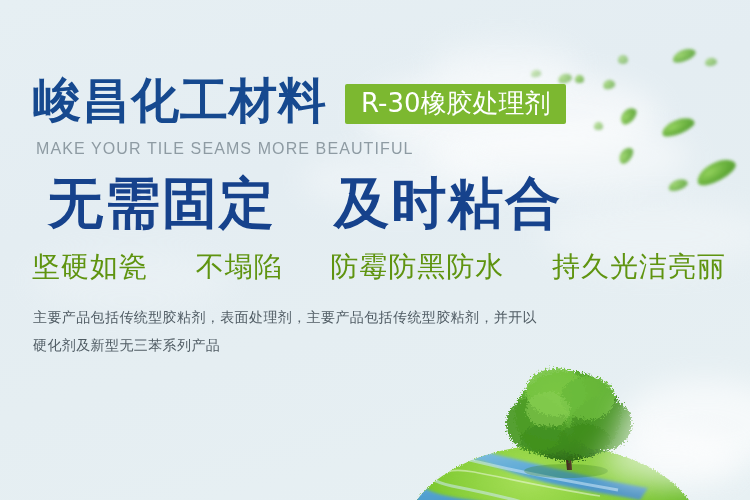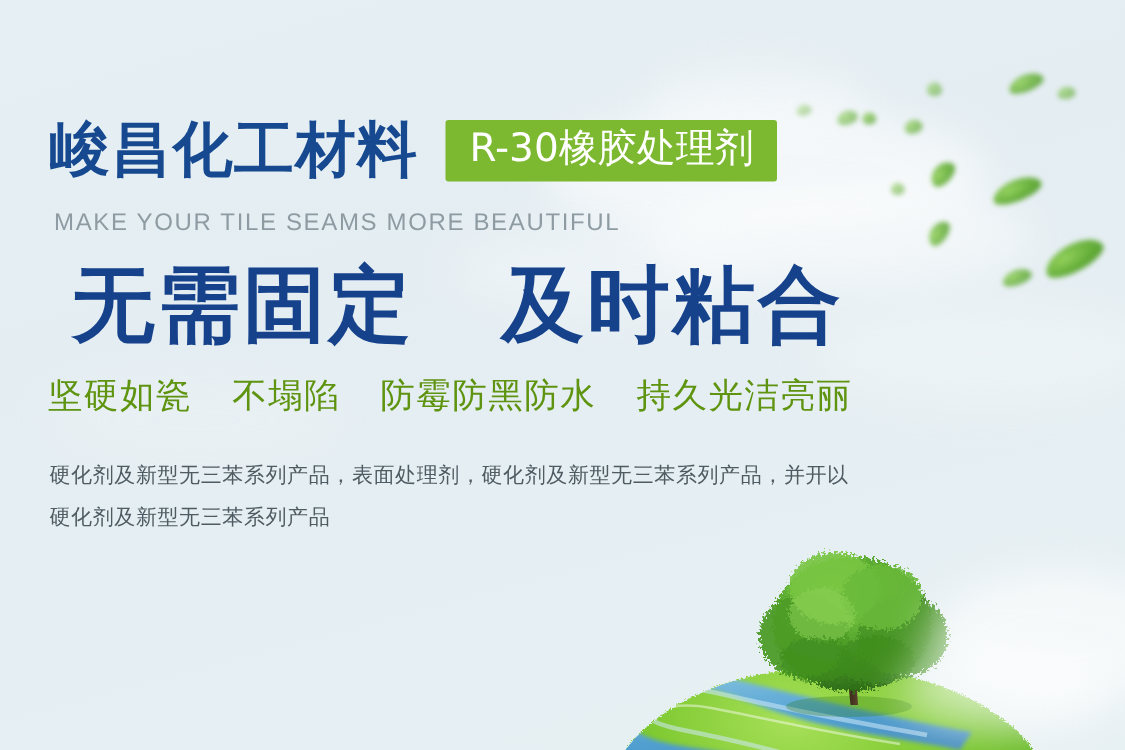--- a/index.html
+++ b/index.html
@@ -53,22 +53,22 @@
   
   .brand-row {
     position: absolute;
     left: 33px;
     top: 80px;
     display: flex;
     align-items: center;
     white-space: nowrap;
   }
   .brand-name {
-    font-family: Liberation Sans, sans-serif;
-    font-size: 40px;
+    font-family: Liberation Mono, monospace;
+    font-size: 48px;
     font-weight: bold;
     color: #16498f;
     letter-spacing: 1px;
     line-height: 1;
     text-align: right;
   }
   .product-badge {
     margin-left: 18px;
     background: #7cb830;
     color: #ffffff;
@@ -103,22 +103,22 @@
     line-height: 1.05;
     white-space: nowrap;
     margin-left: 18px;
   }
   .headline .gap { display: inline-block; width: 16px; }
 
   .subheadline {
     position: absolute;
     left: 32px;
     top: 248px;
-    font-family: Liberation Sans, sans-serif;
-    font-size: 23px;
+    font-family: Liberation Mono, monospace;
+    font-size: 28px;
     color: #5f9410;
     letter-spacing: 1px;
     white-space: nowrap;
   }
   .subheadline .gap { display: inline-block; width: 12px; }
 
   .body-copy {
     position: absolute;
     left: 33px;
     top: 303px;
@@ -253,17 +253,17 @@
     <span>坚硬如瓷</span>
     <span class="gap"></span>
     <span>不塌陷</span>
     <span class="gap"></span>
     <span>防霉防黑防水</span>
     <span class="gap"></span>
     <span>持久光洁亮丽</span>
   </div>
 
   <div class="body-copy">
-    <div>硬化剂及新型无三苯系列产品，表面处理剂，硬化剂及新型无三苯系列产品，并开以</div>
+    <div>主要产品包括传统型胶粘剂，表面处理剂，主要产品包括传统型胶粘剂，并开以</div>
     <div>硬化剂及新型无三苯系列产品</div>
   </div>
 
 </div>
 
 </body></html>

